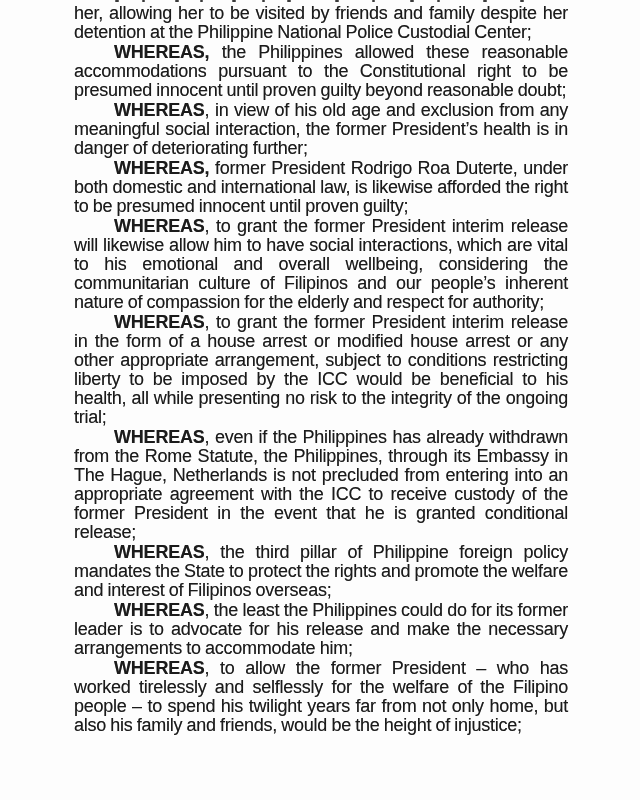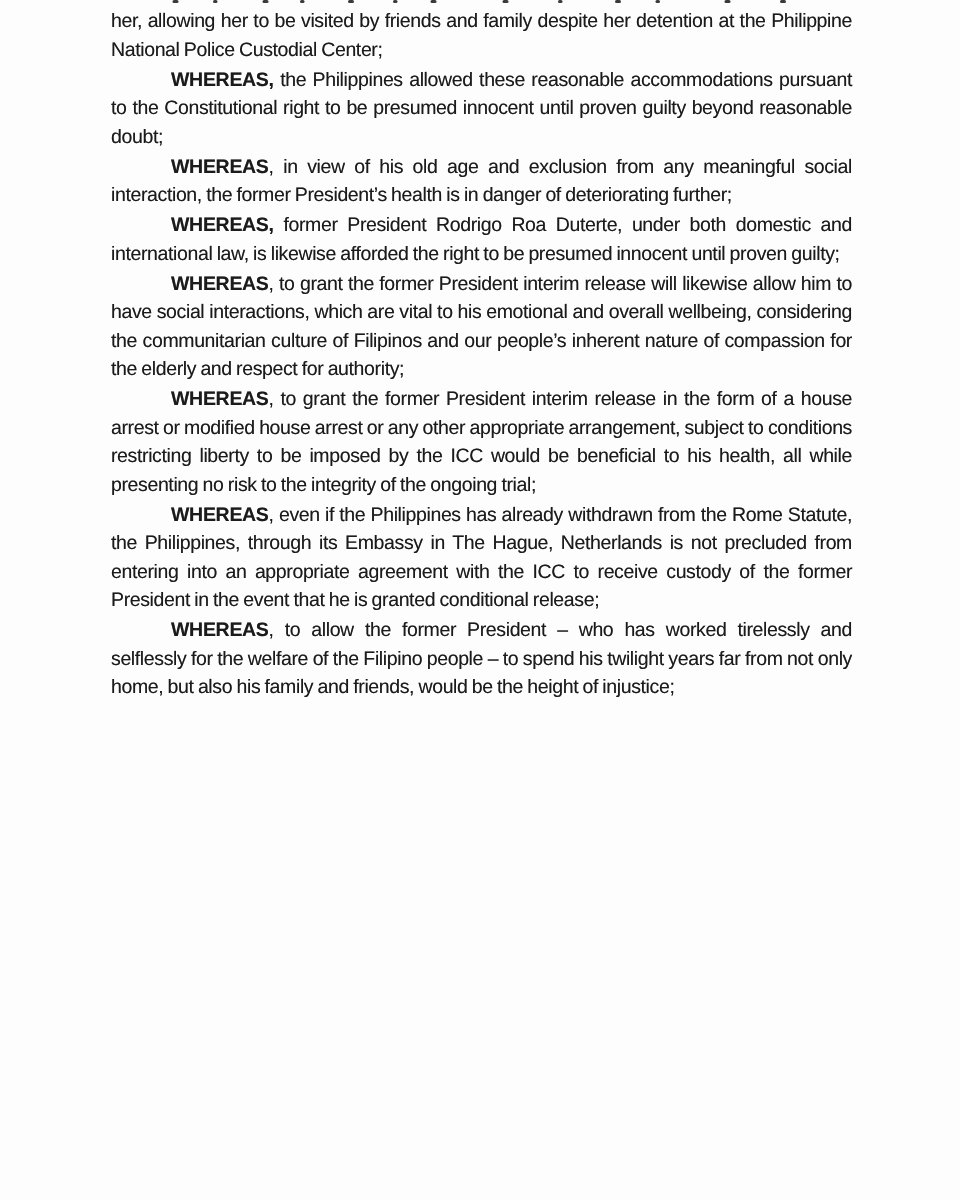--- a/index.html
+++ b/index.html
@@ -9,21 +9,21 @@
   }
   .page {
     position: relative;
     width: 640px;
     height: 800px;
     overflow: hidden;
     box-sizing: border-box;
     background: #fdfdfd;
     padding: 4px 72px 0 74px;
     font-family: "Liberation Sans", "DejaVu Sans", sans-serif;
-    font-size: 13px;
+    font-size: 18px;
     line-height: 19px;
     letter-spacing: -0.25px;
     word-spacing: -0.5px;
     color: #1b1b1b;
     text-shadow: 0 0 0.3px rgba(0,0,0,0.45);
   }
   .page p {
     margin: 0;
     text-align: justify;
   }
@@ -70,15 +70,17 @@
       <span style="left: 520px; width: 4px;"></span>
     </div>
   <div id="paragraphs">
       <p><span>her, allowing her to be visited by friends and family despite her detention at the Philippine National Police Custodial Center;</span></p>
       <p class="indent"><strong>WHEREAS,</strong><span> the Philippines allowed these reasonable accommodations pursuant to the Constitutional right to be presumed innocent until proven guilty beyond reasonable doubt;</span></p>
       <p class="indent"><strong>WHEREAS</strong><span>, in view of his old age and exclusion from any meaningful social interaction, the former President’s health is in danger of deteriorating further;</span></p>
       <p class="indent"><strong>WHEREAS,</strong><span> former President Rodrigo Roa Duterte, under both domestic and international law, is likewise afforded the right to be presumed innocent until proven guilty;</span></p>
       <p class="indent"><strong>WHEREAS</strong><span>, to grant the former President interim release will likewise allow him to have social interactions, which are vital to his emotional and overall wellbeing, considering the communitarian culture of Filipinos and our people’s inherent nature of compassion for the elderly and respect for authority;</span></p>
       <p class="indent"><strong>WHEREAS</strong><span>, to grant the former President interim release in the form of a house arrest or modified house arrest or any other appropriate arrangement, subject to conditions restricting liberty to be imposed by the ICC would be beneficial to his health, all while presenting no risk to the integrity of the ongoing trial;</span></p>
       <p class="indent"><strong>WHEREAS</strong><span>, even if the Philippines has already withdrawn from the Rome Statute, the Philippines, through its Embassy in The Hague, Netherlands is not precluded from entering into an appropriate agreement with the ICC to receive custody of the former President in the event that he is granted conditional release;</span></p>
+      <p class="indent"><strong>WHEREAS</strong><span>, the third pillar of Philippine foreign policy mandates the State to protect the rights and promote the welfare and interest of Filipinos overseas;</span></p>
+      <p class="indent"><strong>WHEREAS</strong><span>, the least the Philippines could do for its former leader is to advocate for his release and make the necessary arrangements to accommodate him;</span></p>
       <p class="indent"><strong>WHEREAS</strong><span>, to allow the former President – who has worked tirelessly and selflessly for the welfare of the Filipino people – to spend his twilight years far from not only home, but also his family and friends, would be the height of injustice;</span></p>
     </div>
 </div>
 
 </body></html>

